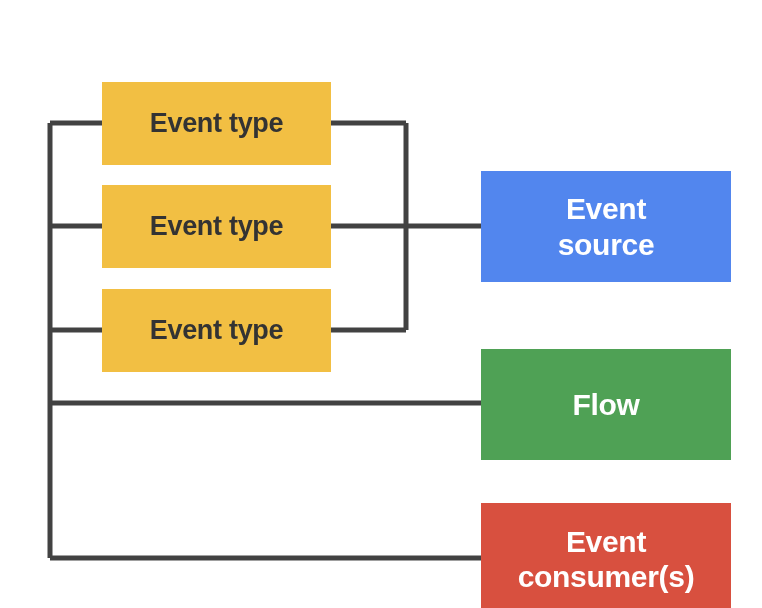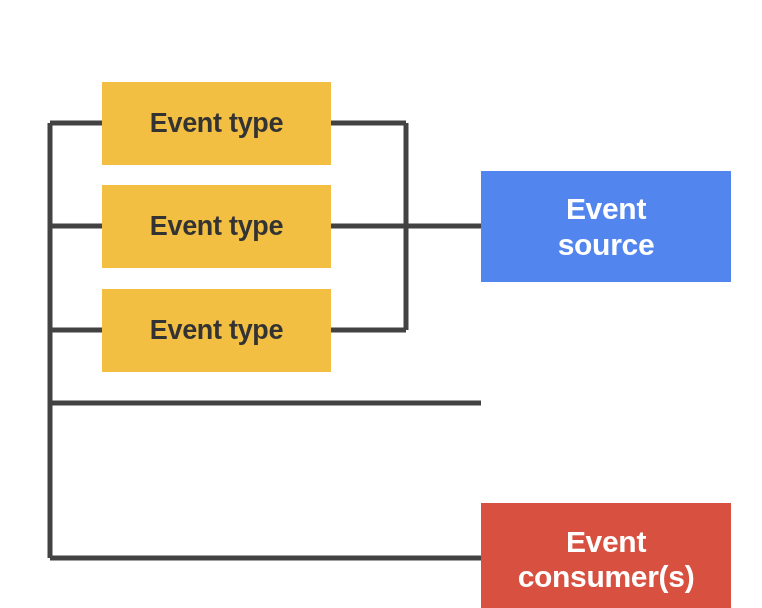--- a/index.html
+++ b/index.html
@@ -89,19 +89,22 @@
 
   <div class="node event-type-node" style="left:102px; top:249px; width:229px; height:83px; background:#f2bf43; color:#333333;">
     <span class="node-label">Event type</span>
   </div>
 
   <div class="node stage-node" style="left:481px; top:131px; width:250px; height:111px; background:#5286ee; color:#ffffff;">
     <span class="node-label">Event
 source</span>
   </div>
 
+  <div class="node stage-node" style="left:481px; top:309px; width:250px; height:111px; background:#4fa155; color:#ffffff;">
+    <span class="node-label">Flow</span>
+  </div>
 
   <div class="node stage-node" style="left:481px; top:463px; width:250px; height:112px; background:#d8503f; color:#ffffff;">
     <span class="node-label">Event
 consumer(s)</span>
   </div>
 
 </div>
 
 </body></html>

